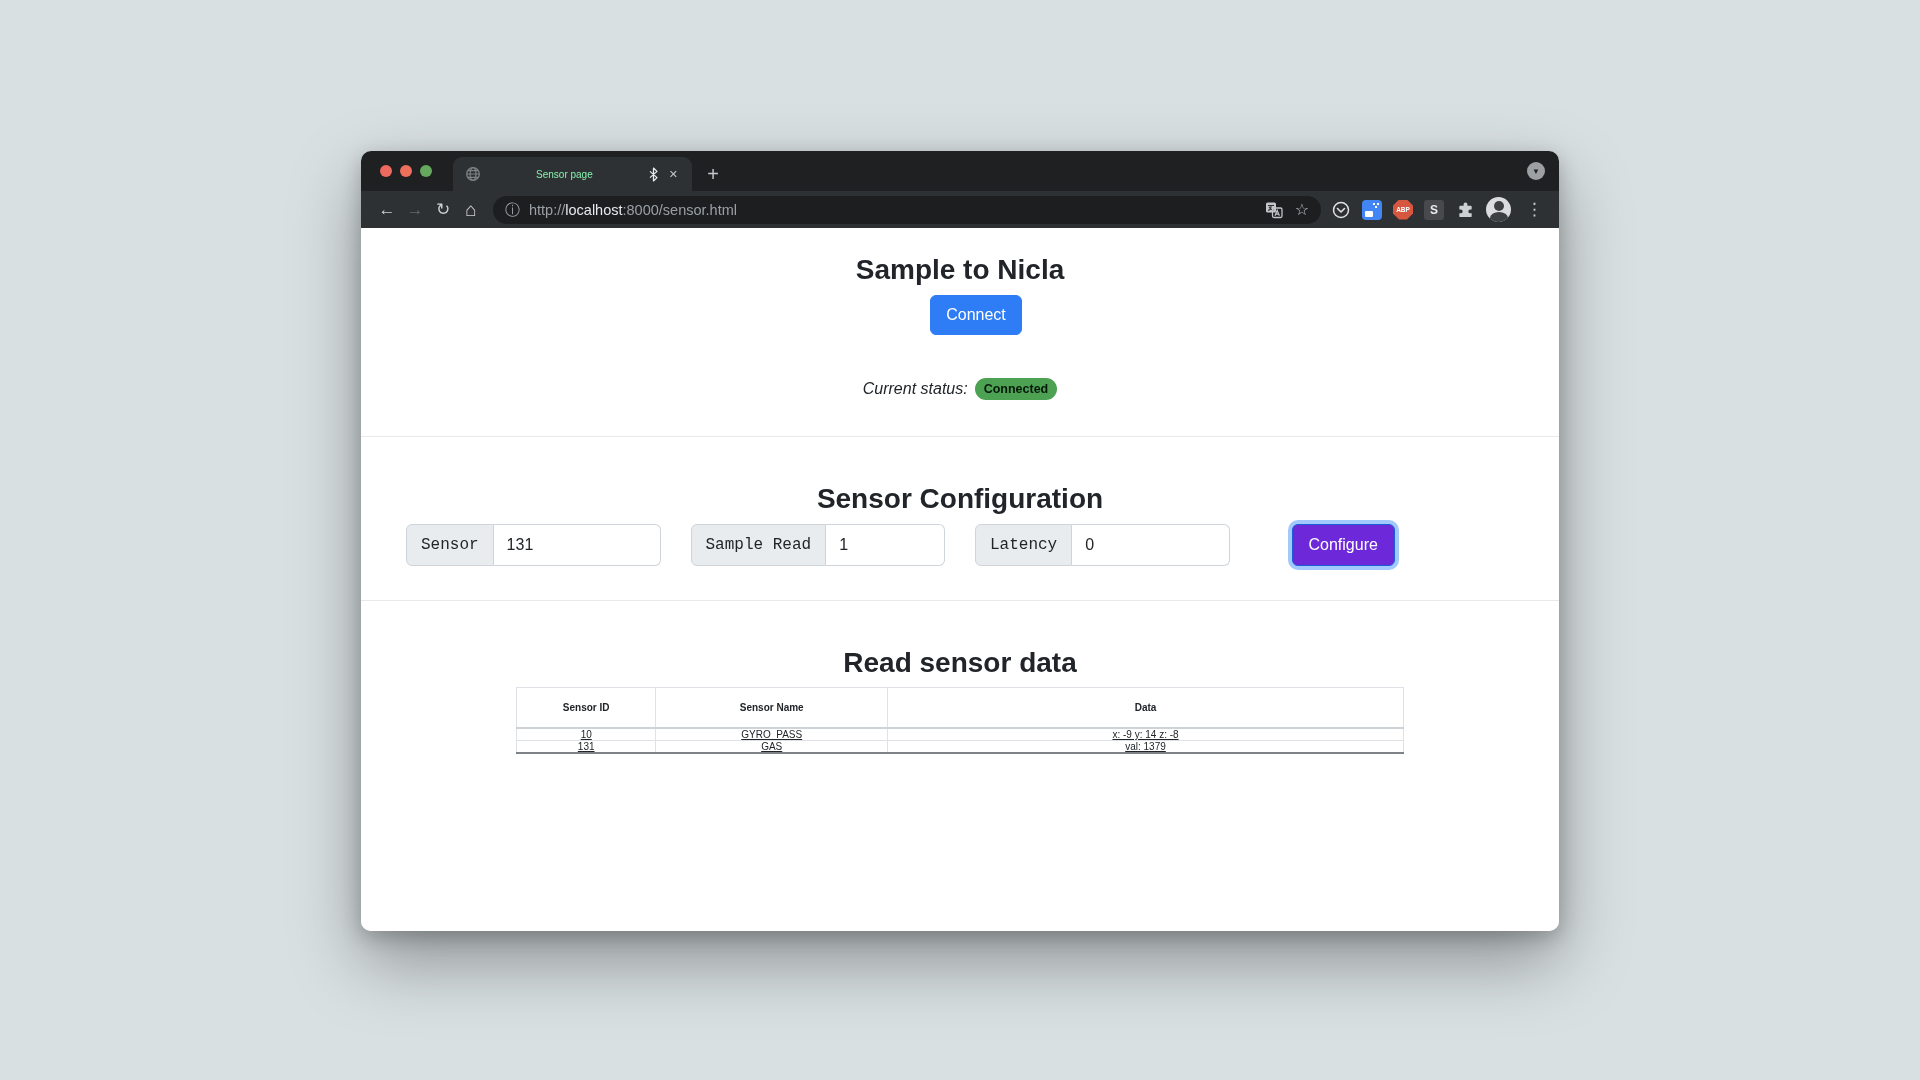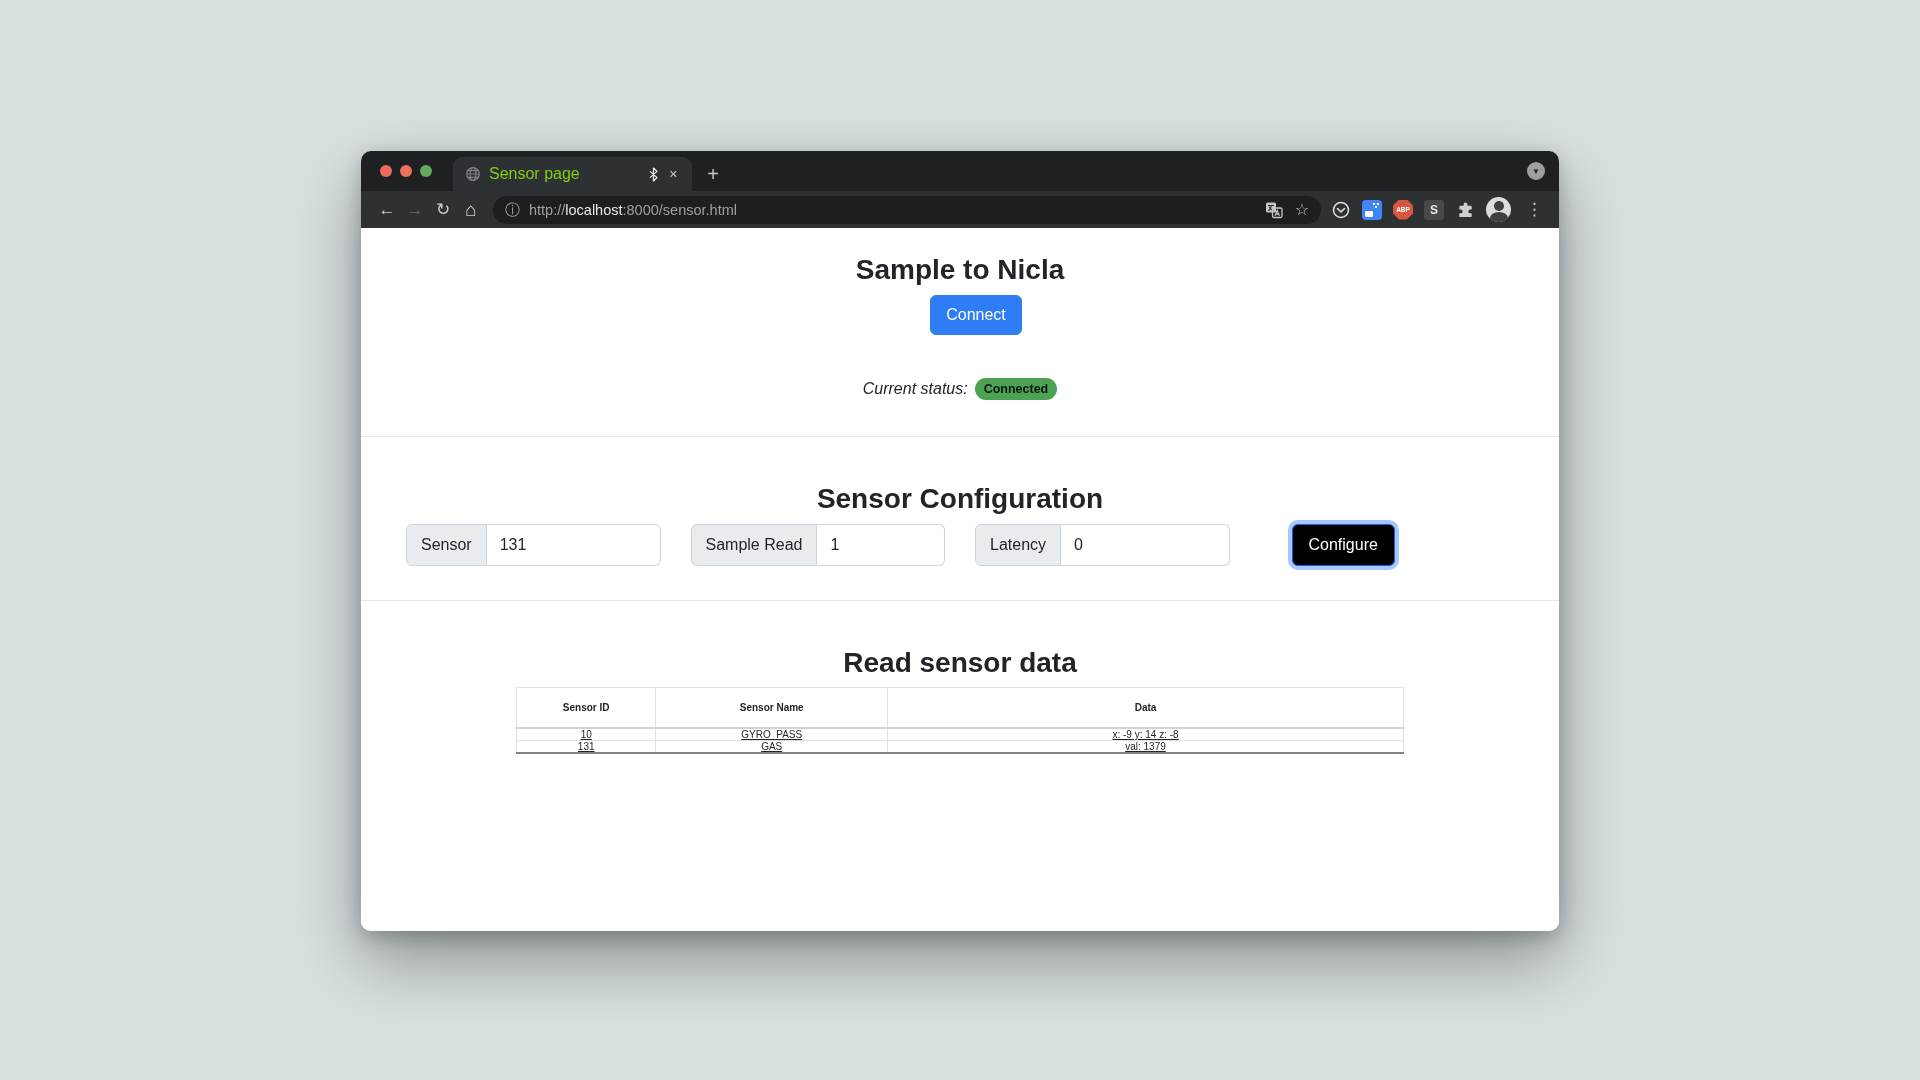--- a/index.html
+++ b/index.html
@@ -29,21 +29,21 @@
   .dot { width:12px; height:12px; border-radius:50%; }
   .dot.close { background:#ec6a5e; }
   .dot.min   { background:#ec705c; }
   .dot.max   { background:#65a95f; }
 
   .tab {
     margin-left:92px; width:239px; height:34px;
     background:#2e3134; border-radius:9px 9px 0 0;
     display:flex; align-items:center; padding:0 12px; gap:8px;
   }
-  .tab-title { flex:1; font-size:16px; color:#84cc16; white-space:nowrap; overflow:hidden; }
+  .tab-title { flex:1; font-size:10px; color:#86efac; white-space:nowrap; overflow:hidden;text-align:center; }
   .tab-close { font-size:11px; color:#c3c6c9; line-height:1; padding:2px; }
 
   .newtab {
     width:30px; height:34px; display:flex; align-items:center; justify-content:center;
     color:#c3c6c9; font-size:20px; font-weight:400; margin-left:6px;
   }
   .tabsearch {
     position:absolute; right:14px; top:11px;
     width:18px; height:18px; border-radius:50%; background:#9da0a3;
     display:flex; align-items:center; justify-content:center;
@@ -120,29 +120,29 @@
 
   .sec2 { padding-top:45px; }
   .config-row {
     width:1108px; margin:9px auto 0; display:flex; gap:30px; text-align:left;
   }
   .config-col { flex:1 1 0; min-width:0; }
   .input-group { display:flex; height:42px; width:100%; }
   .ig-label {
     background:#e9ecef; border:1px solid #ced4da; border-radius:6px 0 0 6px;
     display:flex; align-items:center; padding:0 14px; font-size:16px; color:#212529;
-    white-space:nowrap; flex:none;
+    white-space:nowrap; flex:none;font-family:Liberation Mono, monospace;
   }
   .ig-input {
     flex:1; min-width:0; border:1px solid #ced4da; border-left:0;
     border-radius:0 6px 6px 0; padding:0 13px; font-size:16px; color:#212529;
     font-family:"Liberation Sans", sans-serif; outline:none; background:#fff;
   }
   .btn-configure {
-    background:#000000; border:1px solid #1a5fd0; color:#fff; height:42px;
+    background:#6d28d9; border:1px solid #1a5fd0; color:#fff; height:42px;
     box-shadow:0 0 0 4px rgba(49,132,253,.45); padding:0 16px;
   }
   .sec2-pad { height:34px; }
 
   .sec3 { padding-top:45px; }
   table.sensor-table {
     width:888px; margin:8px auto 0; border-collapse:collapse;
     font-size:10px; color:#212529;
     border-bottom:2px solid #7f8387;
   }

